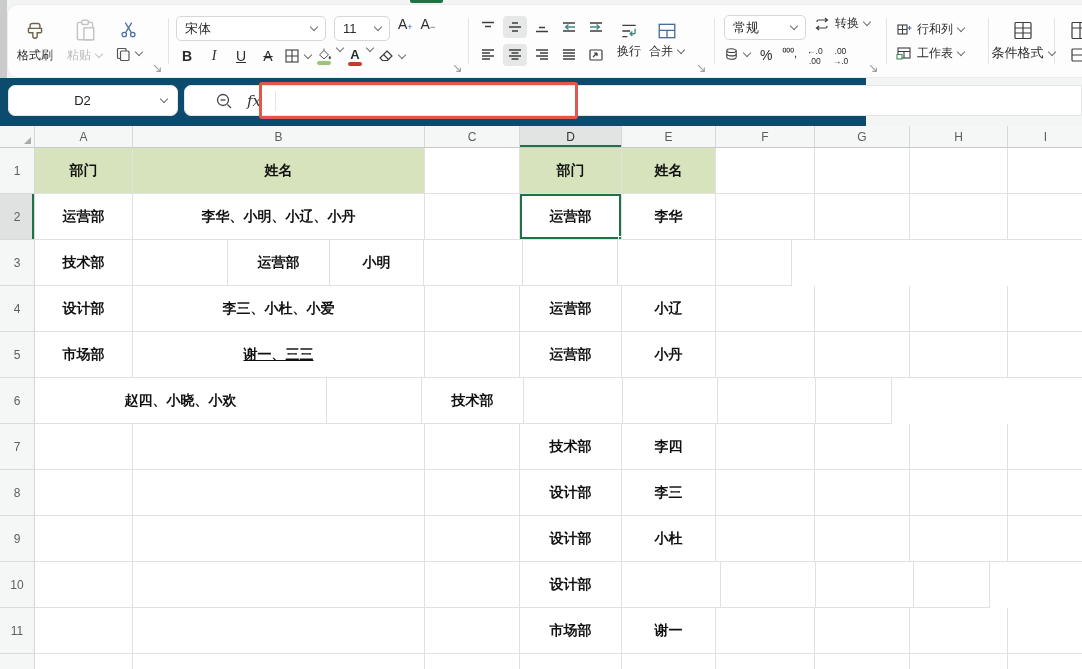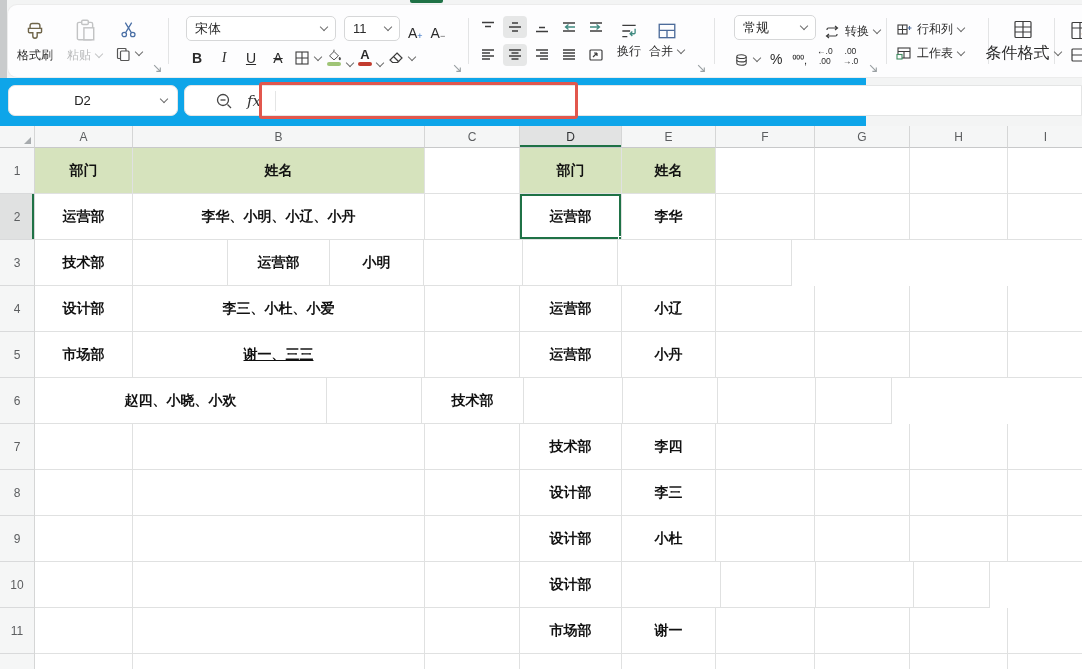--- a/index.html
+++ b/index.html
@@ -20,40 +20,40 @@
   .chv { display:inline-block; width:6px; height:6px; border-right:1.3px solid #6e6e6e;
     border-bottom:1.3px solid #6e6e6e; transform:rotate(45deg); margin:-3px 0 0 5px; }
   .chv.dim { border-color:#c4c5c6; }
   .vbtn { display:flex; flex-direction:column; align-items:center; justify-content:center; gap:5px;
     height:62px; padding:0 7px; border-radius:6px; cursor:pointer; }
   .stackcol { display:flex; flex-direction:column; gap:8px; margin-left:6px; align-items:center;}
   .sbtn { display:flex; align-items:center; cursor:pointer; }
   .cexp { position:absolute; right:6px; bottom:4px; }
   .selbox { background:#fff; border:1px solid #d6d7d8; border-radius:5px; height:25px;
     display:flex; align-items:center; justify-content:space-between; padding:0 8px; font-size:13px; cursor:pointer;}
-  .frow { display:flex; align-items:flex-end; gap:8px;margin-left:10px; }
+  .frow { display:flex; align-items:flex-start; gap:8px; }
   .fcol { display:flex; flex-direction:column; gap:7px; }
   .tbtn { font-size:14px; display:flex; align-items:flex-end; cursor:pointer; color:#2b2b2b;}
   .tbtn sup { font-size:9px; color:#2d6cc0; line-height:1; }
   .fmt { width:22px; text-align:center; cursor:pointer; font-size:14px; }
   .bold { font-weight:bold; } .ital { font-style:italic; font-family:"Liberation Serif",serif; }
   .under { text-decoration:underline; } .strike { text-decoration:line-through; }
   .clrbtn { display:flex; flex-direction:column; align-items:center; cursor:pointer; }
   .swatch { width:14px; height:4px; border-radius:2px; margin-top:1px; }
   .agrid { display:grid; grid-template-columns:repeat(5,27px); grid-auto-rows:25px; gap:3px 0;
     align-items:center; justify-items:center; }
   .abtn { width:24px; height:22px; display:flex; align-items:center; justify-content:center; border-radius:4px; cursor:pointer;}
   .abtn.active { background:#e6e7e7; }
   .vbtn2 { display:flex; flex-direction:column; align-items:center; gap:3px; margin-left:8px; cursor:pointer;}
   .numic { display:flex; flex-direction:column; align-items:center; line-height:1.15; font-size:8.5px;
     color:#2b2b2b; cursor:pointer; letter-spacing:0; }
   .pct { font-size:14px; cursor:pointer; }
   .hbtn { display:flex; align-items:center; gap:5px; cursor:pointer; }
   
-  .fbar { position:absolute; left:0; top:78px; width:866px; height:48px; background:#0ea5e9; }
+  .fbar { position:absolute; left:0; top:78px; width:866px; height:48px; background:#0c4a6e; }
   .namebox { position:absolute; left:8px; top:7px; width:170px; height:31px; background:#fff;
     border:1px solid #e4e5e5; border-radius:7px; display:flex; align-items:center; cursor:pointer;}
   .namebox span { flex:1; text-align:center; font-size:13px; color:#222; }
   .namebox .chv { margin-right:10px; }
   .fmlbox { position:absolute; left:184px; top:7px; width:898px; height:31px; background:#fff;
     border:1px solid #e4e5e5; border-radius:7px 0 0 7px; display:flex; align-items:center; }
   .fx { font-family:"DejaVu Serif","Liberation Serif",serif; font-style:italic; font-size:15px;
     color:#333; margin:0 14px 0 14px; cursor:pointer; }
   .formula { font-size:13.5px; color:#1c1c1c; white-space:nowrap; padding-left:12px; cursor:text; }
   .redbox { position:absolute; left:259px; top:4px; width:319px; height:37px;
@@ -361,21 +361,21 @@
         </div>
       </div>
     </div>
 
     <div class="grp" style="left:984px;width:62px;flex-direction:column;justify-content:center;gap:4px">
       <div class="vbtn2" style="margin:0">
         <svg width="24" height="21" viewBox="0 0 24 20" fill="none" stroke="#3d3d3d" stroke-width="1.2">
           <rect x="4" y="2" width="16" height="16" rx="1"></rect>
             <path d="M4 7.5 H20 M4 12.5 H20 M12 2 V18"></path>
           </svg>
-        <span class="lbl" style="font-size:16px">
+        <span class="lbl" style="font-size:13px">
             <span>条件格式</span>
             <i class="chv"></i>
           </span>
       </div>
     </div>
 
     <div class="grp" style="left:1052px;width:40px;flex-direction:column;justify-content:center;gap:6px">
       <svg width="24" height="21" viewBox="0 0 24 20" fill="none" stroke="#3d3d3d" stroke-width="1.2">
         <rect x="4" y="2" width="16" height="16" rx="1"></rect>
           <path d="M4 7.5 H20 M12 2 V18"></path>

